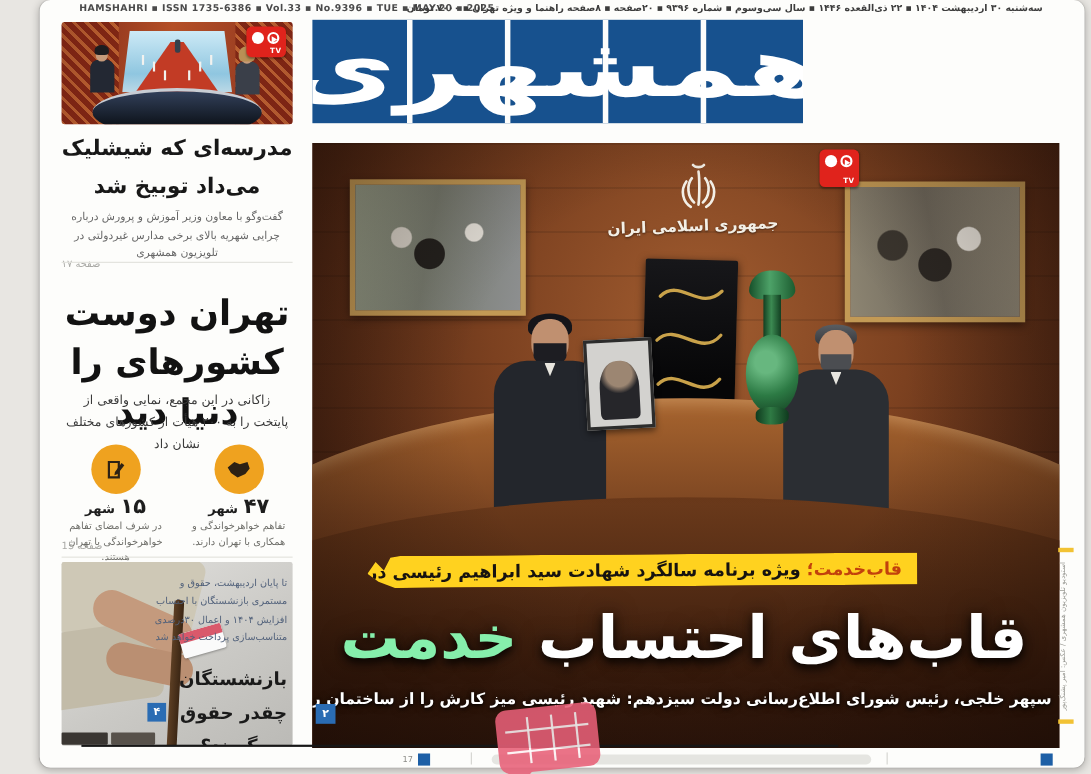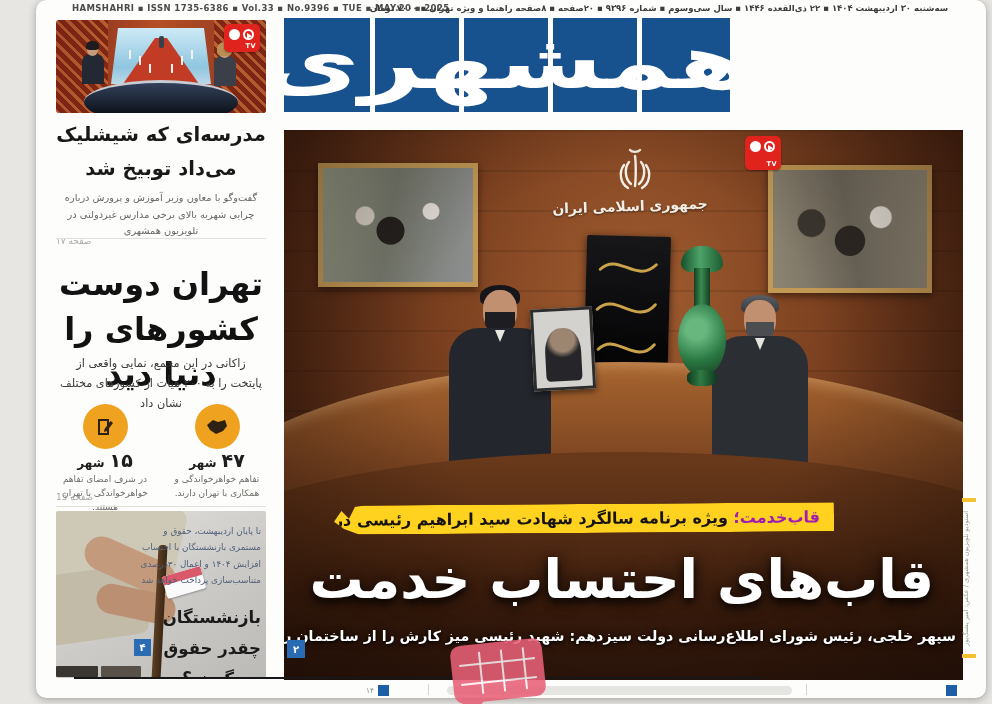--- a/index.html
+++ b/index.html
@@ -109,25 +109,25 @@
   .desk-top{position:absolute;left:-110px;width:calc(100% + 220px);top:232px;height:175px;
         border-radius:50% 50% 0 0/100% 100% 0 0;background:linear-gradient(180deg,#a8652f,#7a4421 60%,#5e3117);
         box-shadow:inset 0 5px 14px rgba(255,222,170,.30);}
   .desk-front{position:absolute;left:-110px;width:calc(100% + 220px);top:322px;height:300px;
         border-radius:50% 50% 0 0/38% 38% 0 0;background:linear-gradient(180deg,#63321662,#63321600 2%),
         linear-gradient(180deg,#6b3a1b,#3a1c0d 55%,#23100a 100%);}
   .vignette{position:absolute;inset:0;background:radial-gradient(ellipse at 50% 42%,transparent 42%,rgba(18,7,2,.5) 100%);}
   .band{position:absolute;background:#ffd21f;transform:rotate(-.4deg);padding:5px 14px 5px 26px;
         clip-path:polygon(0 55%,1.5% 18%,3% 45%,4.2% 5%,6% 0,100% 0,100% 100%,5% 100%,2% 80%);
         font-size:16px;font-weight:bold;white-space:nowrap;text-align:right;}
-  .band .hl{color:#a21caf;}
+  .band .hl{color:#c2410c;}
   .band .rs{color:#171310;}
   .main-h{position:absolute;text-align:center;font-weight:bold;font-size:54px;line-height:100px;color:#fff;
         text-shadow:0 4px 8px rgba(0,0,0,.85),0 0 20px rgba(0,0,0,.55);white-space:nowrap;}
-  .main-h .yl{color:#ffffff;}
+  .main-h .yl{color:#86efac;}
   .main-cap{position:absolute;text-align:center;color:#fff;font-size:14.2px;font-weight:bold;
         text-shadow:0 1px 3px #000,0 0 9px rgba(0,0,0,.75);white-space:nowrap;}
   .credit{left:962px;top:498px;width:14px;height:160px;writing-mode:vertical-rl;transform:rotate(180deg);
         font-size:6.5px;color:#9a9a94;text-align:center;border-top:4px solid #f2c233;border-bottom:4px solid #f2c233;}
   
   .f-line{left:74px;top:677px;width:688px;height:2px;background:#171717;}
   .thumb{top:666px;height:11px;border-radius:1px;}
   .f-lbl{font-size:7.5px;color:#8c8c88;}
   .f-sq{width:11px;height:11px;background:#1d5fa6;}
   .f-div{width:1px;height:11px;background:#d3d3cf;}
@@ -312,21 +312,21 @@
     <div class="pbox" style="position:absolute;left:3px;top:510px;width:18px;height:18px">۲</div>
   </div>
 
   <div class="abs credit rtl">استودیو تلویزیون همشهری / عکس: امیر پشنگ‌پور</div>
 
   <div class="abs thumb" style="left:56px;width:42px;background:#3a3632"></div>
   <div class="abs thumb" style="left:101px;width:40px;background:#57514a"></div>
   <div class="abs f-line"></div>
 
   <div class="abs" style="left:366px;top:685px;display:flex;gap:4px;align-items:center">
-    <span class="f-lbl">۱۴</span>
+    <span class="f-lbl">17</span>
     <span class="f-sq"></span>
   </div>
   <div class="abs f-div" style="left:428px;top:684px"></div>
   <div class="abs f-bar"></div>
   <div class="abs f-div" style="left:806px;top:684px"></div>
   <div class="abs f-sq" style="left:946px;top:685px"></div>
 
   <div class="abs wm">
     <div class="bodyx"></div>
     <div class="gl" style="left:8px;right:8px;top:19px;height:2px"></div>

